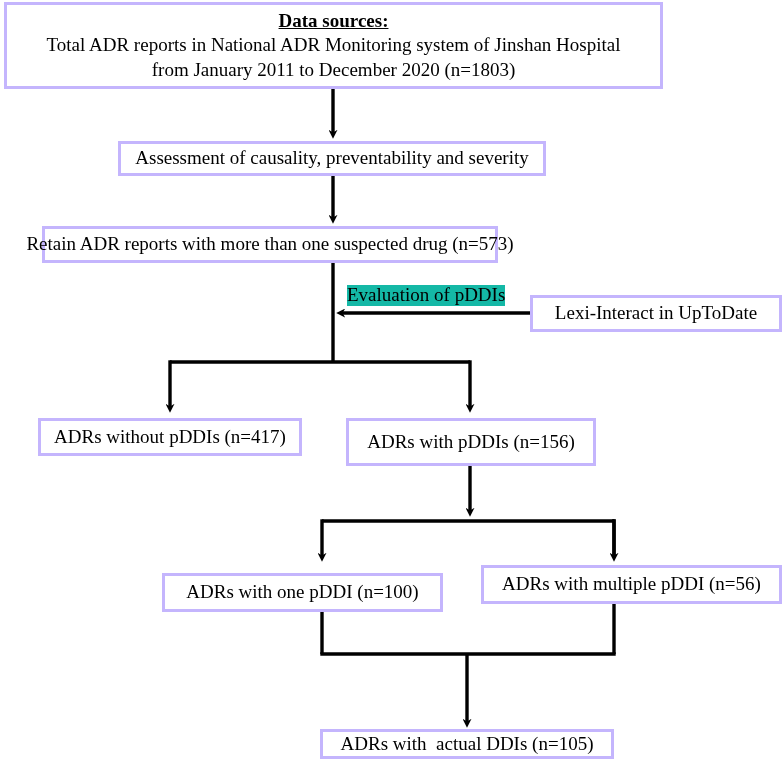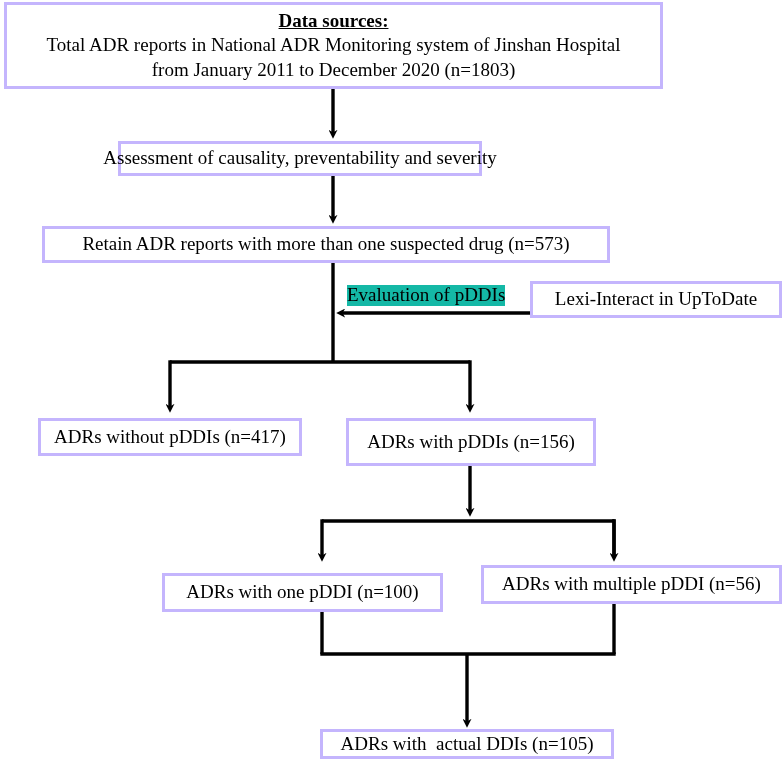--- a/index.html
+++ b/index.html
@@ -104,29 +104,29 @@
       <line x1="467" y1="654" x2="467" y2="723" stroke="#000000" stroke-width="3.4" marker-end="url(#arrowhead)"></line>
     </g>
   </svg>
 
   <div class="node" style="left:4px; top:2px; width:659px; height:87px; font-size:19px;">
     <span class="line underline-bold">Data sources:</span>
     <span class="line">Total ADR reports in National ADR Monitoring system of Jinshan Hospital</span>
     <span class="line">from January 2011 to December 2020 (n=1803)</span>
   </div>
 
-  <div class="node" style="left:118px; top:141px; width:364px; height:35px; font-size:19px;">
+  <div class="node" style="left:118px; top:141px; width:428px; height:35px; font-size:19px;">
     <span class="line">Assessment of causality, preventability and severity</span>
   </div>
 
-  <div class="node" style="left:42px; top:226px; width:568px; height:37px; font-size:19px;">
+  <div class="node" style="left:42px; top:226px; width:456px; height:37px; font-size:19px;">
     <span class="line">Retain ADR reports with more than one suspected drug (n=573)</span>
   </div>
 
-  <div class="node" style="left:530px; top:281px; width:252px; height:37px; font-size:19px;">
+  <div class="node" style="left:530px; top:295px; width:252px; height:37px; font-size:19px;">
     <span class="line">Lexi-Interact in UpToDate</span>
   </div>
 
   <div class="node" style="left:38px; top:418px; width:264px; height:38px; font-size:19px;">
     <span class="line">ADRs without pDDIs (n=417)</span>
   </div>
 
   <div class="node" style="left:346px; top:418px; width:250px; height:48px; font-size:19px;">
     <span class="line">ADRs with pDDIs (n=156)</span>
   </div>

